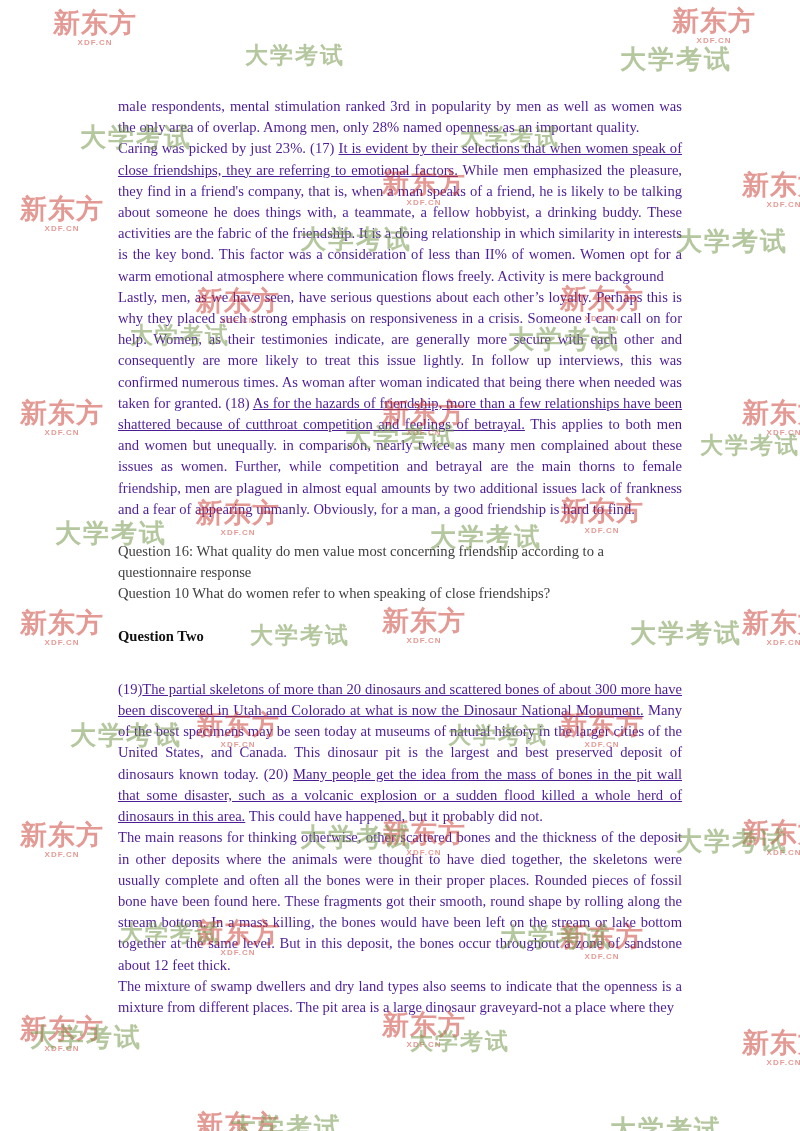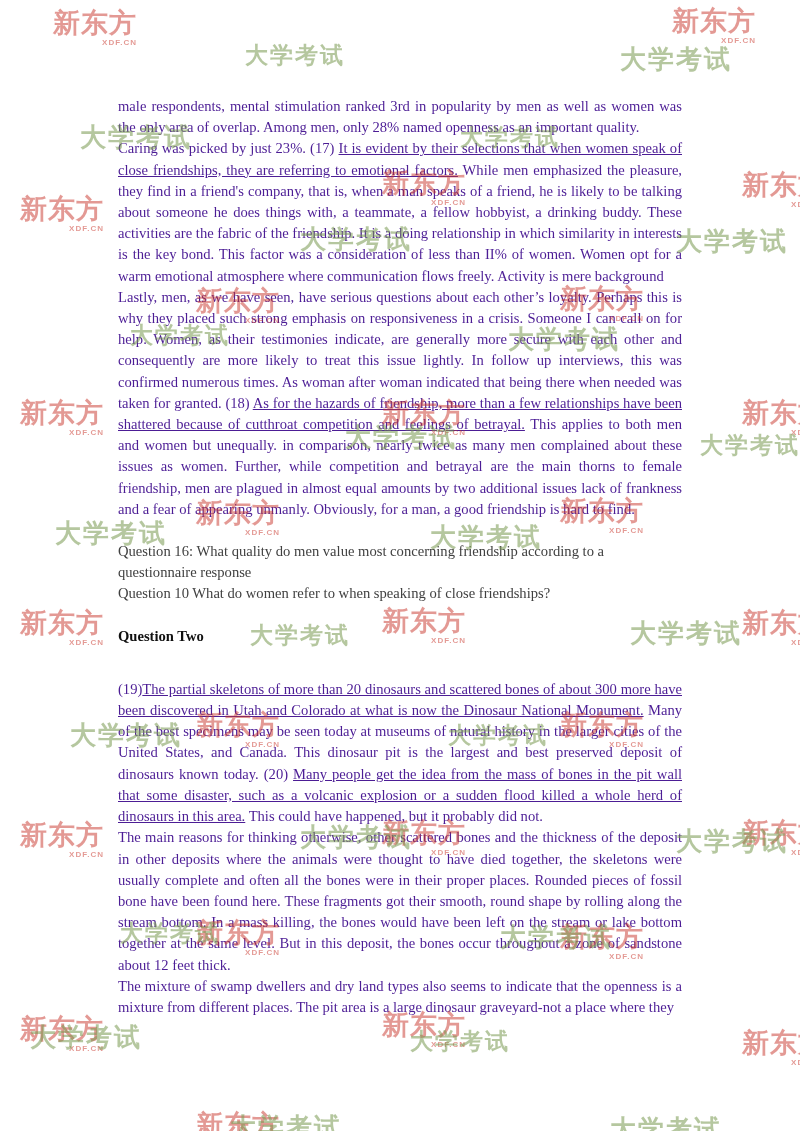--- a/index.html
+++ b/index.html
@@ -37,21 +37,21 @@
   }
   .wm-logo .zh {
     font-size: 27px;
     letter-spacing: 1px;
   }
   .wm-logo .en {
     display: block;
     font-size: 8px;
     letter-spacing: 1px;
     margin-top: 2px;
-    text-align: right;
+    text-align: center;
   }
   .wm-text {
     color: #7a9a52;
     opacity: 0.55;
     font-size: 26px;
     font-weight: bold;
     letter-spacing: 2px;
   }
   .wm-text.small {
     font-size: 23px;

